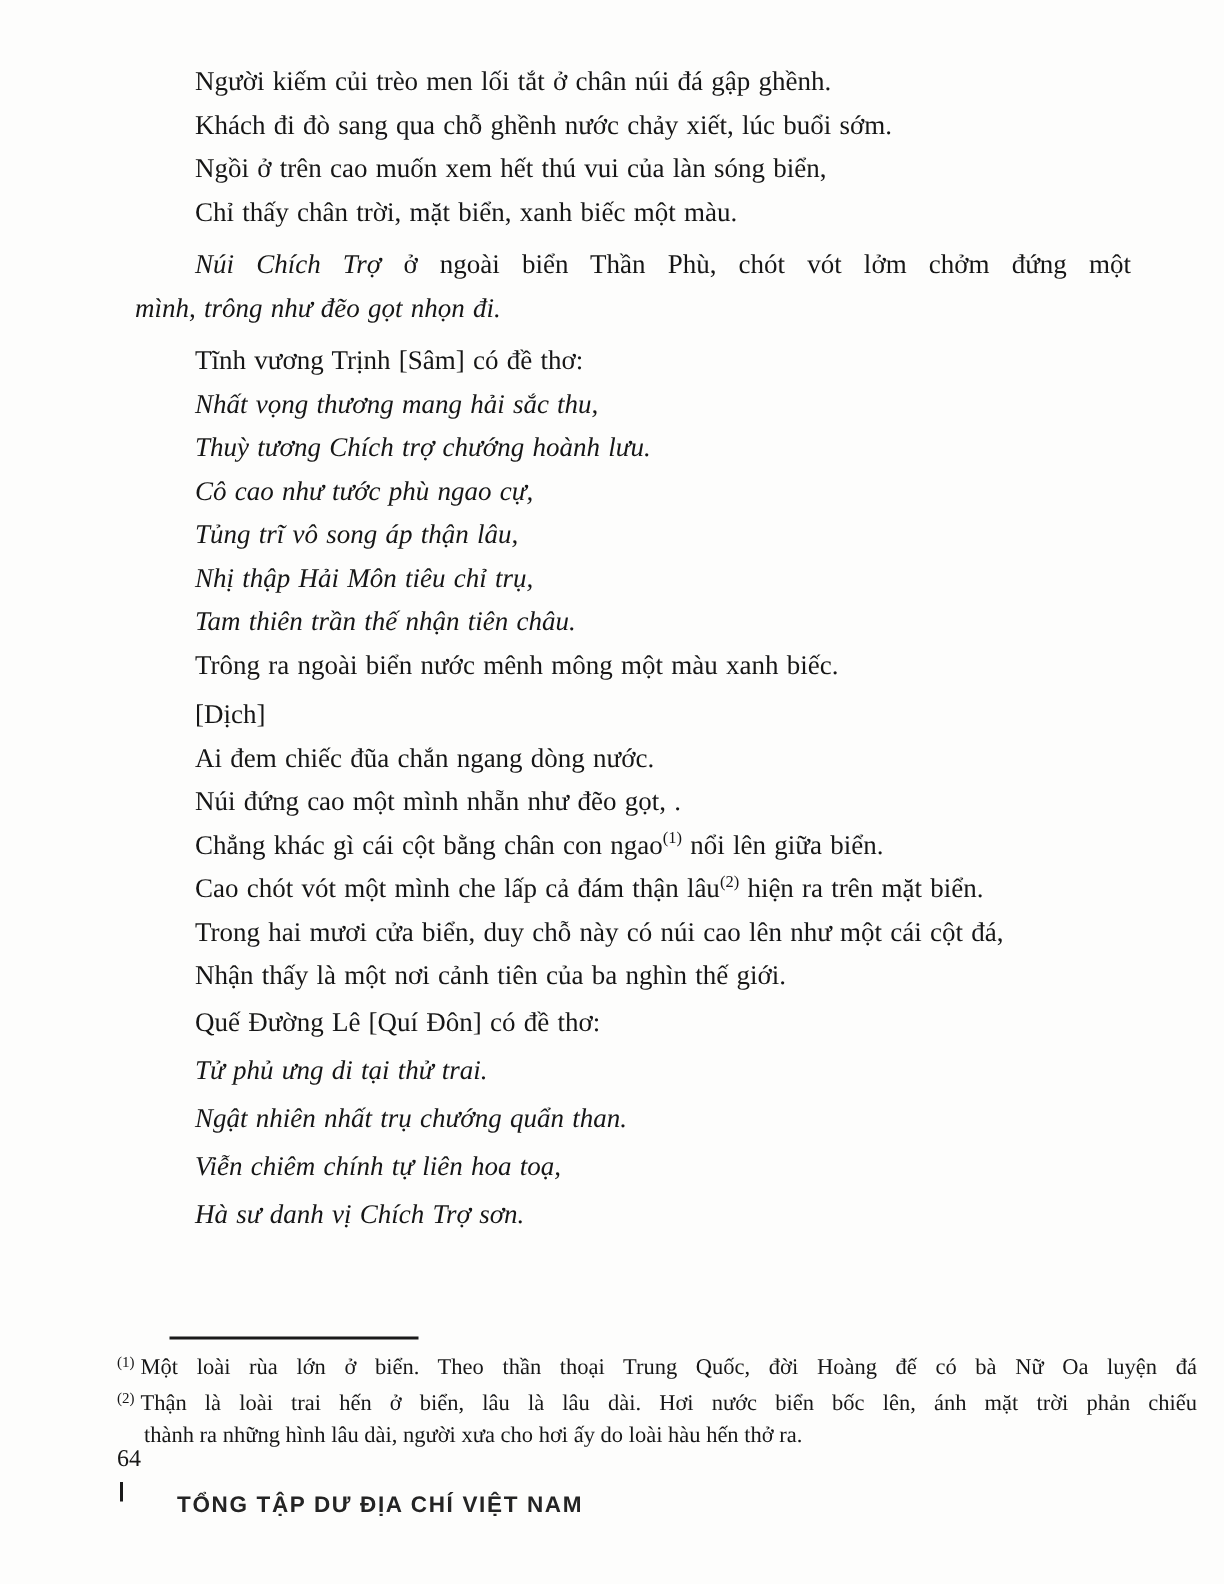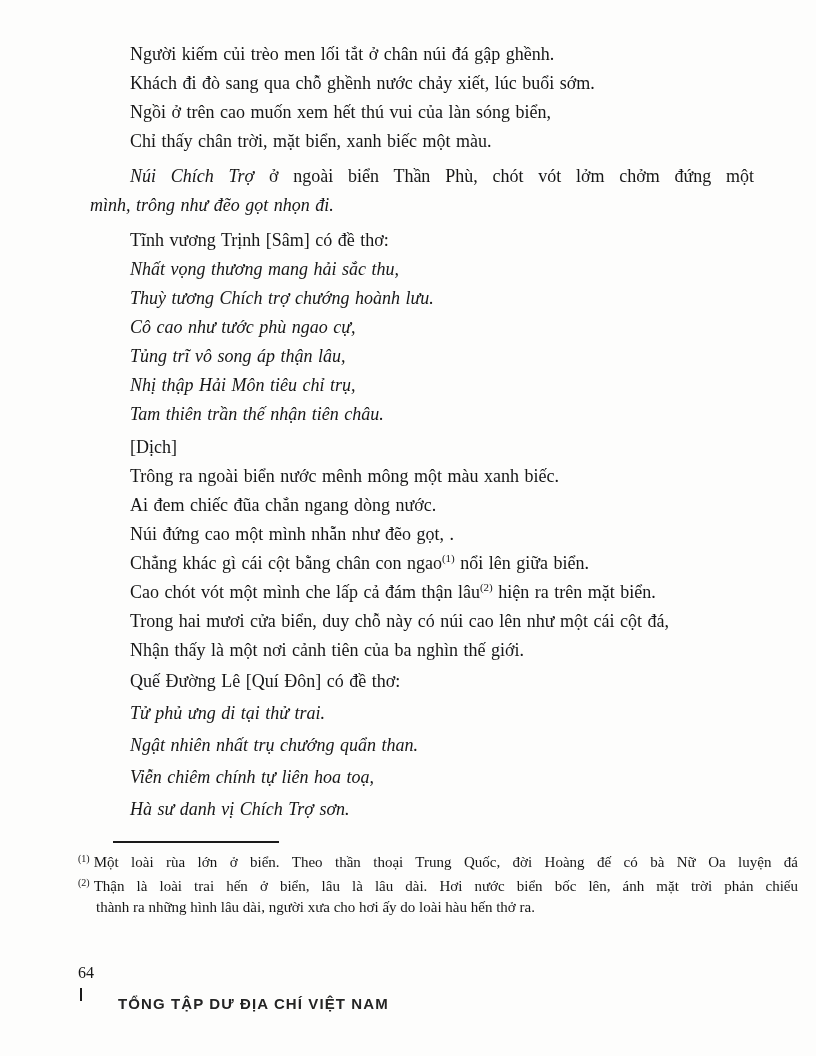--- a/index.html
+++ b/index.html
@@ -45,21 +45,21 @@
   .line sup {
     font-size: 11px;
     line-height: 0;
     vertical-align: 7px;
     letter-spacing: 0;
   }
   
   .footnotes {
     position: absolute;
     left: 78px;
-    top: 841px;
+    top: 891px;
     width: 720px;
   }
   .fn-divider {
     margin-left: 35px;
     width: 166px;
     height: 2px;
     background: #1a1a1a;
     margin-bottom: 9px;
   }
   .fn { margin-bottom: 3px; }
@@ -118,22 +118,22 @@
       <div class="line indent"><span>Chỉ thấy chân trời, mặt biển, xanh biếc một màu.</span></div>
       <div class="line indent justify" style="margin-top: 6px;"><span class="italic">Núi Chích Trợ </span><span>ở ngoài biển Thần Phù, chót vót lởm chởm đứng một</span></div>
       <div class="line italic"><span>mình, trông như đẽo gọt nhọn đi.</span></div>
       <div class="line indent" style="margin-top: 6px;"><span>Tĩnh vương Trịnh [Sâm] có đề thơ:</span></div>
       <div class="line indent italic"><span>Nhất vọng thương mang hải sắc thu,</span></div>
       <div class="line indent italic"><span>Thuỳ tương Chích trợ chướng hoành lưu.</span></div>
       <div class="line indent italic"><span>Cô cao như tước phù ngao cự,</span></div>
       <div class="line indent italic"><span>Tủng trĩ vô song áp thận lâu,</span></div>
       <div class="line indent italic"><span>Nhị thập Hải Môn tiêu chỉ trụ,</span></div>
       <div class="line indent italic"><span>Tam thiên trần thế nhận tiên châu.</span></div>
+      <div class="line indent"><span>Trông ra ngoài biển nước mênh mông một màu xanh biếc.</span></div>
       <div class="line indent" style="margin-top: 4px;"><span>[Dịch]</span></div>
-      <div class="line indent"><span>Trông ra ngoài biển nước mênh mông một màu xanh biếc.</span></div>
       <div class="line indent"><span>Ai đem chiếc đũa chắn ngang dòng nước.</span></div>
       <div class="line indent"><span>Núi đứng cao một mình nhẵn như đẽo gọt,  .</span></div>
       <div class="line indent"><span>Chẳng khác gì cái cột bằng chân con ngao</span><sup>(1)</sup><span> nổi lên giữa biển.</span></div>
       <div class="line indent"><span>Cao chót vót một mình che lấp cả đám thận lâu</span><sup>(2)</sup><span> hiện ra trên mặt biển.</span></div>
       <div class="line indent"><span>Trong hai mươi cửa biển, duy chỗ này có núi cao lên như một cái cột đá,</span></div>
       <div class="line indent"><span>Nhận thấy là một nơi cảnh tiên của ba nghìn thế giới.</span></div>
       <div class="line indent" style="margin-top: 2px;"><span>Quế Đường Lê [Quí Đôn] có đề thơ:</span></div>
       <div class="line indent italic" style="margin-top: 3px;"><span>Tử phủ ưng di tại thử trai.</span></div>
       <div class="line indent italic" style="margin-top: 3px;"><span>Ngật nhiên nhất trụ chướng quẩn than.</span></div>
       <div class="line indent italic" style="margin-top: 3px;"><span>Viễn chiêm chính tự liên hoa toạ,</span></div>

